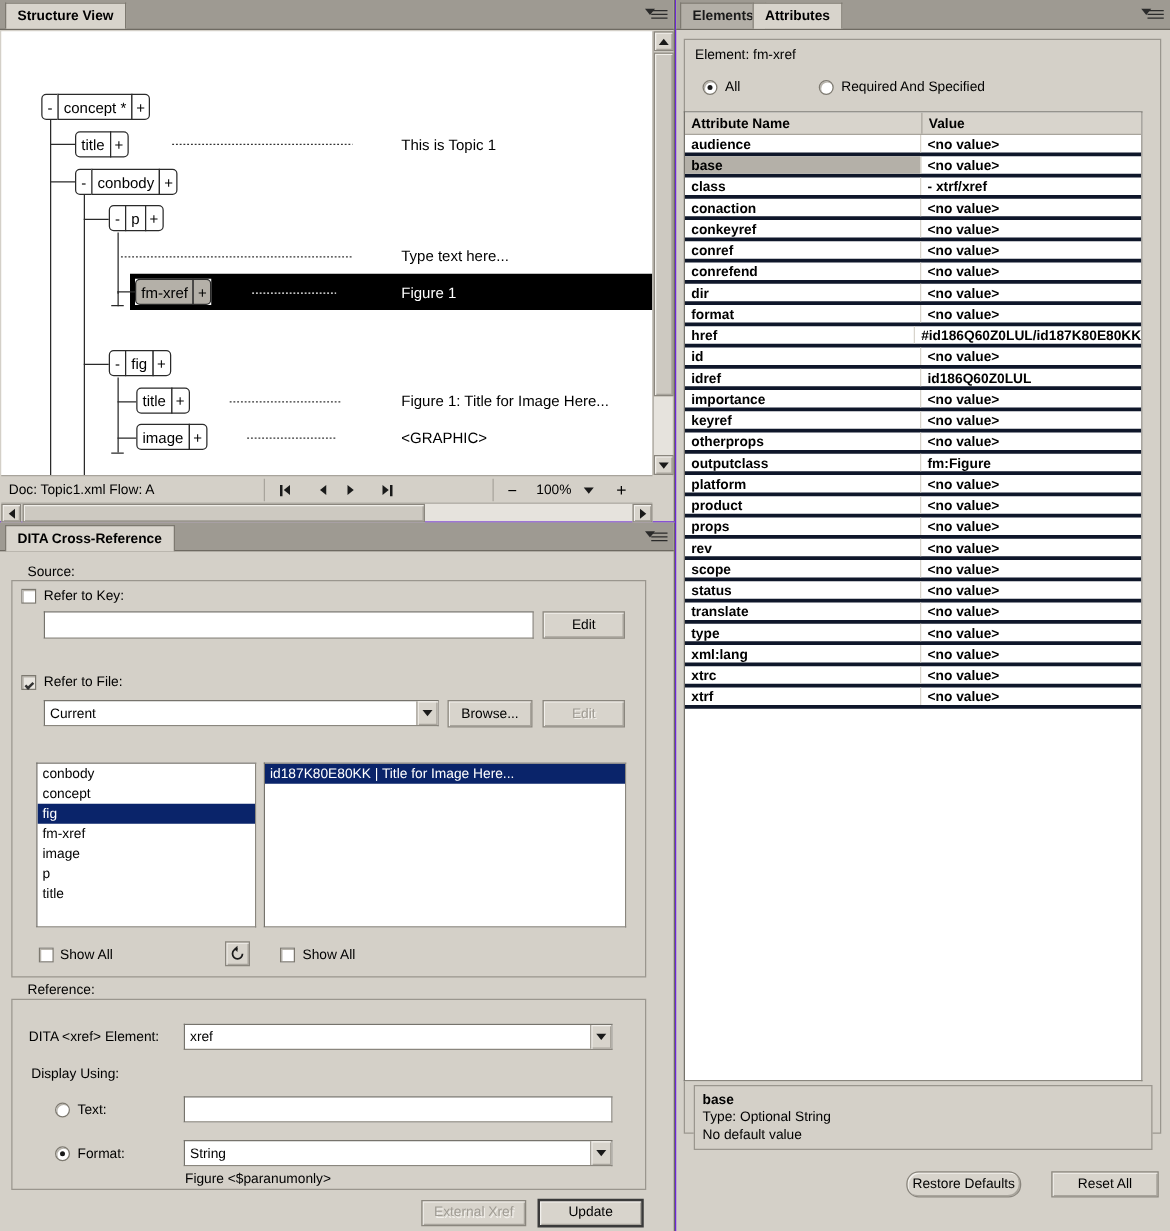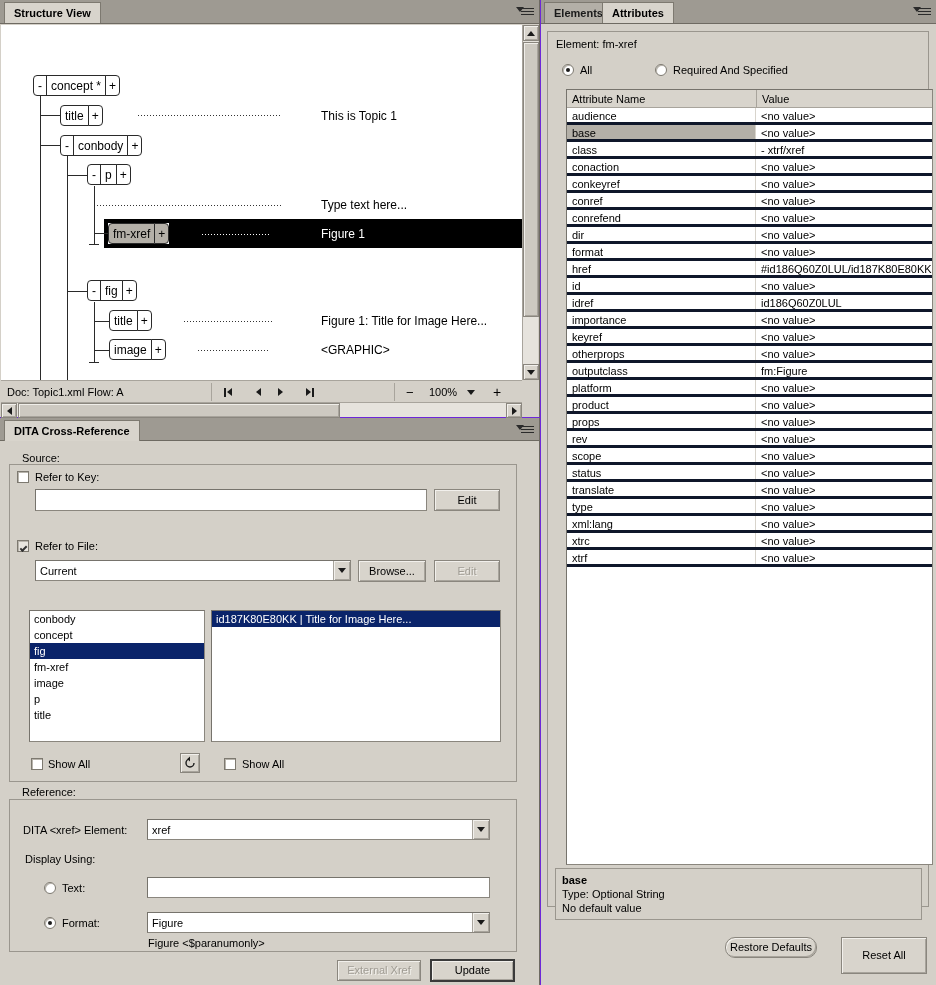--- a/index.html
+++ b/index.html
@@ -384,21 +384,21 @@
 
     <div class="lbl" style="left:25px;top:435px;">Display Using:</div>
 
     <div class="radio" style="left:44px;top:464px;"></div>
     <div class="lbl" style="left:62px;top:464px;">Text:</div>
     <div class="textbox" style="left:147px;top:459px;width:343px;height:21px;"></div>
 
     <div class="radio checked" style="left:44px;top:499px;"></div>
     <div class="lbl" style="left:62px;top:499px;">Format:</div>
     <div class="combo" style="left:147px;top:494px;width:343px;height:21px;">
-      <div class="txt">Figure</div>
+      <div class="txt">String</div>
       <div class="arrow">
           <i></i>
         </div>
     </div>
     <div class="lbl" style="left:148px;top:519px;">Figure &lt;$paranumonly&gt;</div>
 
     <div class="btn disabled" style="left:337px;top:542px;width:84px;height:21px;">External Xref</div>
     <div class="btn default" style="left:430px;top:541px;width:85px;height:23px;">Update</div>
   </div>
 
@@ -417,21 +417,21 @@
 
     <div class="group-box" style="left:6px;top:31px;width:382px;height:876px;"></div>
 
     <div class="lbl" style="left:15px;top:38px;">Element: fm-xref</div>
 
     <div class="radio checked" style="left:21px;top:64px;"></div>
     <div class="lbl" style="left:39px;top:64px;">All</div>
     <div class="radio" style="left:114px;top:64px;"></div>
     <div class="lbl" style="left:132px;top:64px;">Required And Specified</div>
 
-    <div class="atable" style="left:25px;top:89px;width:367px;height:776px;">
+    <div class="atable" style="left:6px;top:89px;width:367px;height:776px;font-weight:bold;">
       <div class="ahead">
         <div style="width:189px;">Attribute Name</div>
         <div style="flex:1;border-left:1px solid #a8a49c;">Value</div>
       </div>
       <div id="attr-rows">
           <div class="arow">
             <div class="c1">audience</div>
             <div class="c2">&lt;no value&gt;</div>
           </div>
           <div class="arow sel">
@@ -541,16 +541,16 @@
         </div>
     </div>
 
     <div class="infobox" style="left:14px;top:868px;width:367px;height:32px;height:auto;">
       <b>base</b><br>
       <span>Type: Optional String</span><br>
       <span>No default value</span>
     </div>
 
     <div class="btn" style="left:726px;left:184px;top:937px;width:92px;height:21px;border-radius:10px;">Restore Defaults</div>
-    <div class="btn" style="left:300px;top:937px;width:86px;height:37px;">Reset All</div>
+    <div class="btn" style="left:300px;top:937px;width:86px;height:21px;">Reset All</div>
   </div>
 
 </div>
 
 </body></html>

